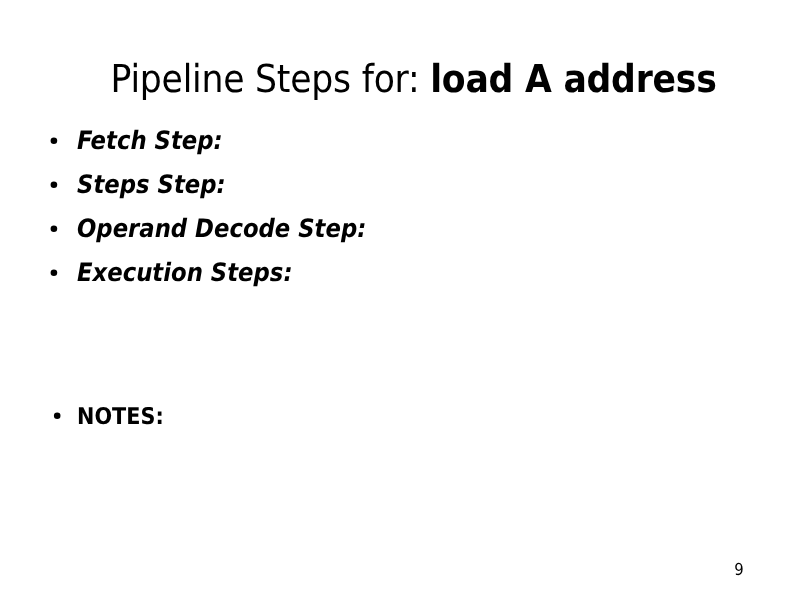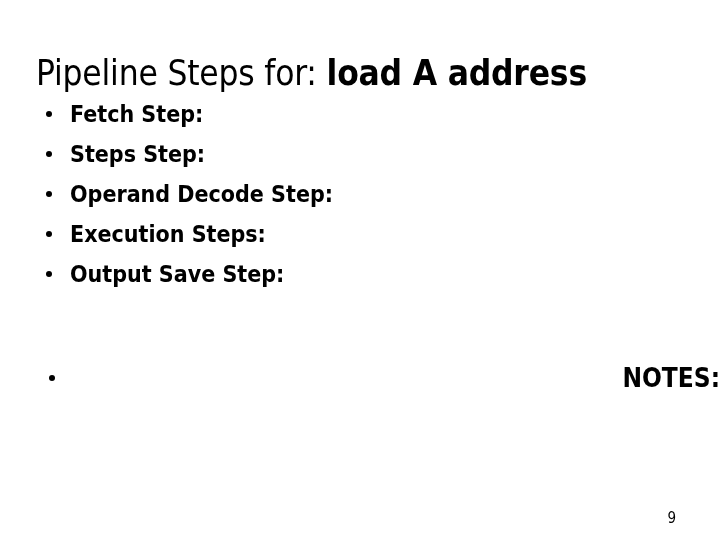--- a/index.html
+++ b/index.html
@@ -18,43 +18,45 @@
     position: relative;
     width: 720px;
     height: 540px;
     background: #ffffff;
     box-sizing: border-box;
   }
 
   
   .slide-title {
     position: absolute;
-    left: 36px;
+    left: 52px;
     top: 28px;
     width: 648px;
+    text-align: center;
     font-family: "DejaVu Sans Condensed", "Liberation Sans Narrow", "Liberation Sans", sans-serif;
     font-size: 35px;
     line-height: 44px;
     letter-spacing: -0.2px;
     white-space: nowrap;
     color: #000000;
   }
   .slide-title .title-plain {
     font-weight: 400;
   }
   .slide-title .title-emph {
     font-weight: 700;
   }
 
   
   .body-block {
     position: absolute;
     left: 0;
-    top: 94px;
+    top: 108px;
     width: 712px;
+    font-style: italic;
   }
   ul.bullets {
     list-style: none;
     margin: 0;
     padding: 0;
   }
   ul.bullets > li {
     position: relative;
     margin: 0;
     padding: 0 0 0 70px;
@@ -93,25 +95,24 @@
     margin: 0;
     padding: 0;
   }
   ul.notes-list > li {
     position: relative;
     margin: 0;
     padding: 0 0 0 70px;
     height: 40px;
     line-height: 40px;
     font-family: "DejaVu Sans Condensed", "Liberation Sans Narrow", "Liberation Sans", sans-serif;
-    font-size: 26px;
+    font-size: 21px;
     font-weight: 700;
     color: #000000;
     white-space: nowrap;
-    text-align: right;
   }
   ul.notes-list > li .bullet-dot {
     position: absolute;
     left: 49px;
     top: 50%;
     width: 6px;
     height: 6px;
     margin-top: -3px;
     border-radius: 50%;
     background: #000000;
@@ -147,24 +148,20 @@
         <span class="item-label">Steps Step:</span>
       </li>
       <li>
         <span class="bullet-dot"></span>
         <span class="item-label">Operand Decode Step:</span>
       </li>
       <li>
         <span class="bullet-dot"></span>
         <span class="item-label">Execution Steps:</span>
       </li>
-      <li>
-        <span class="bullet-dot"></span>
-        <span class="item-label">Output Save Step:</span>
-      </li>
     </ul>
   </div>
 
   <div class="notes-block">
     <ul class="notes-list">
       <li>
         <span class="bullet-dot"></span>
         <span class="item-label">NOTES:</span>
       </li>
     </ul>

